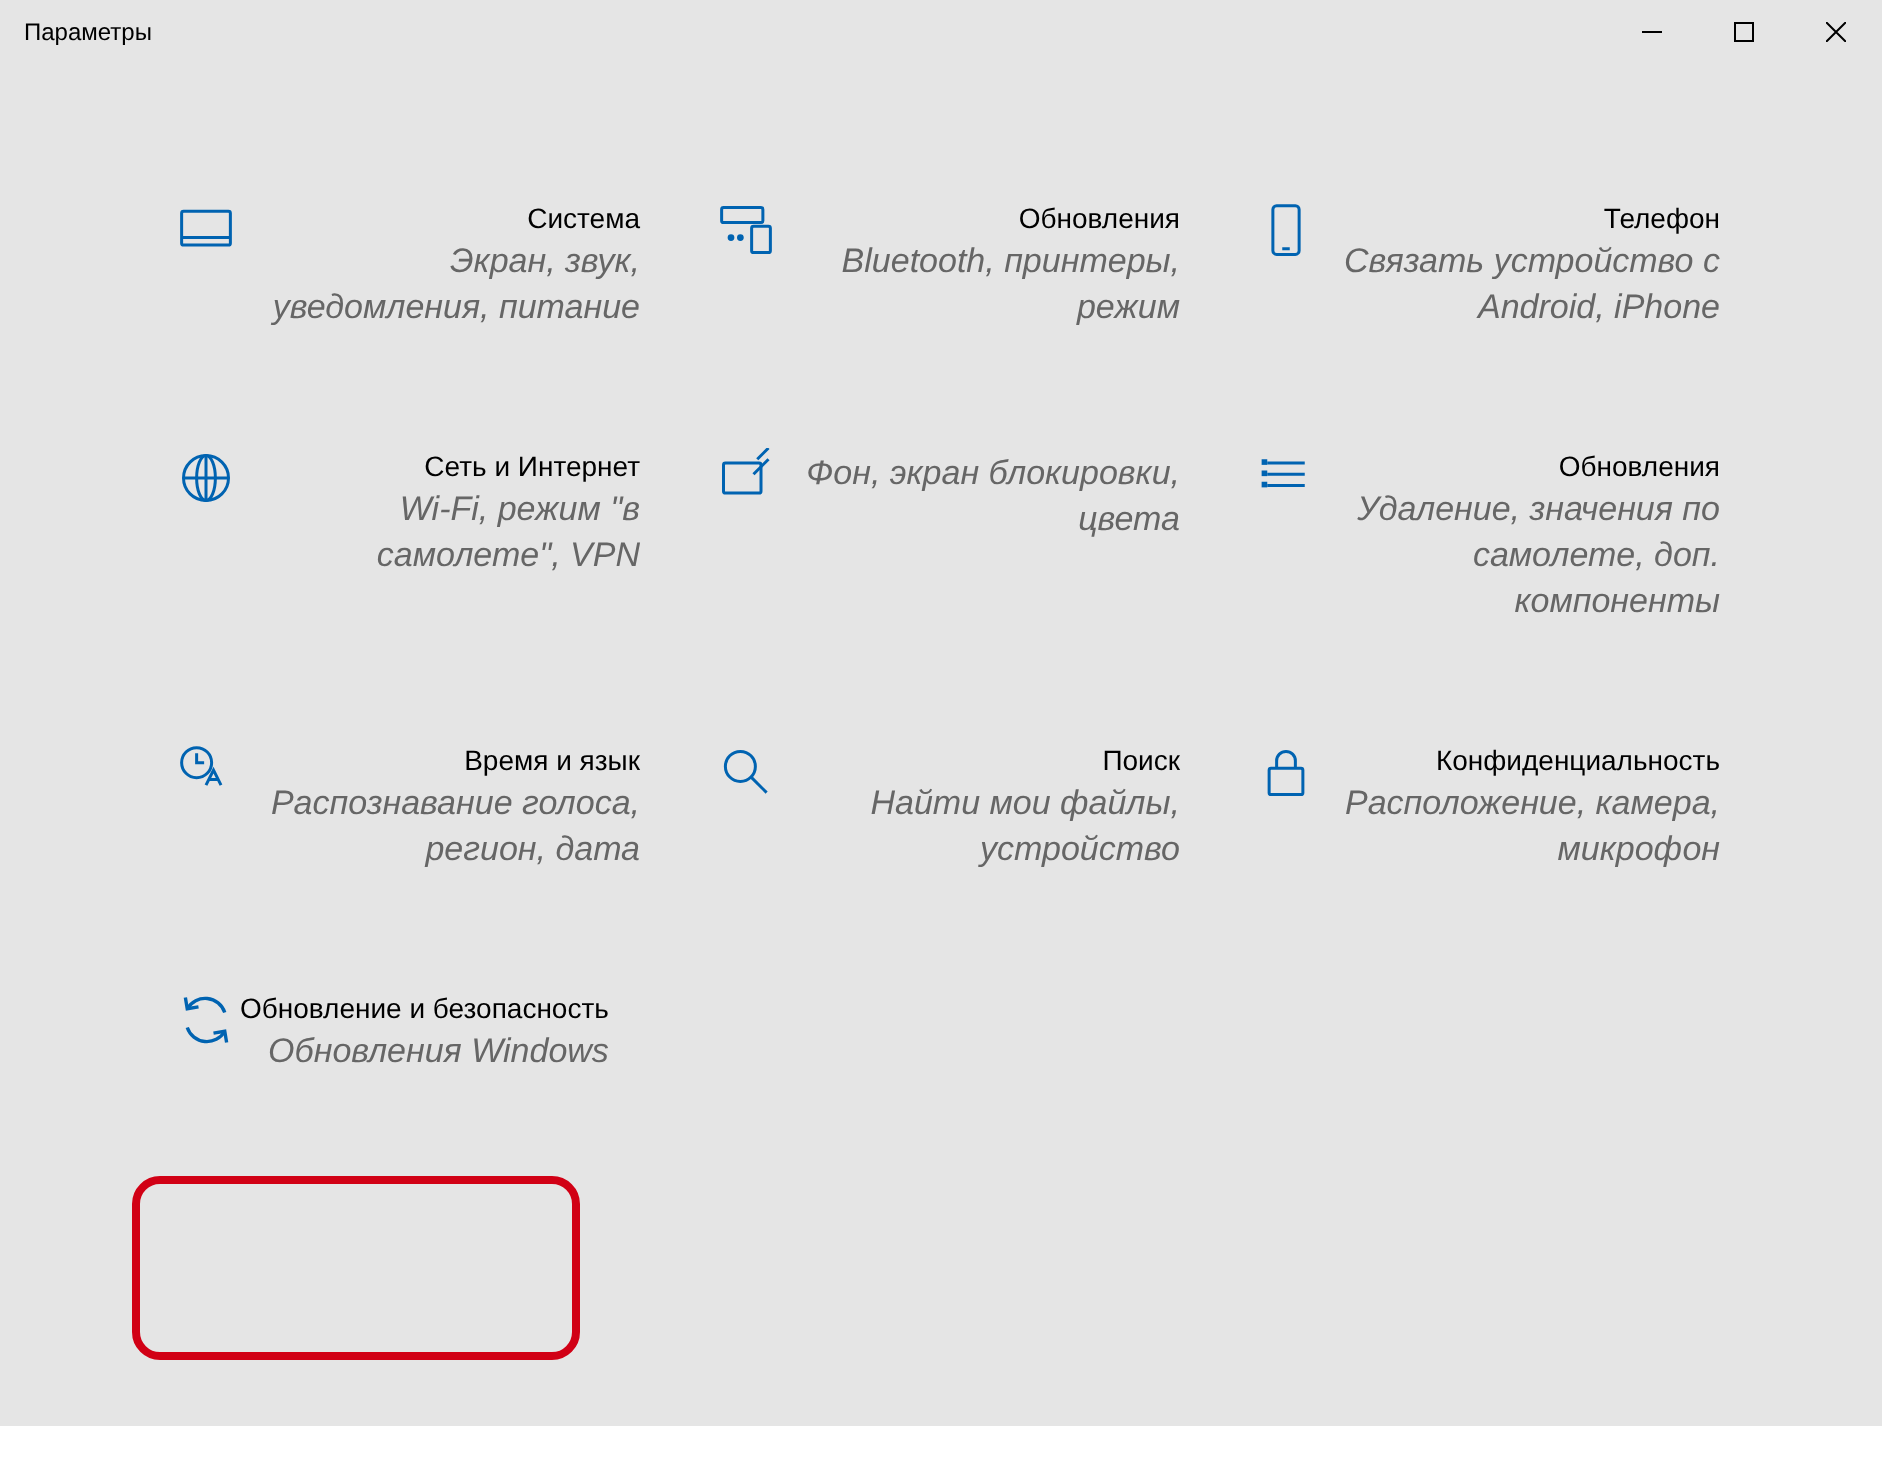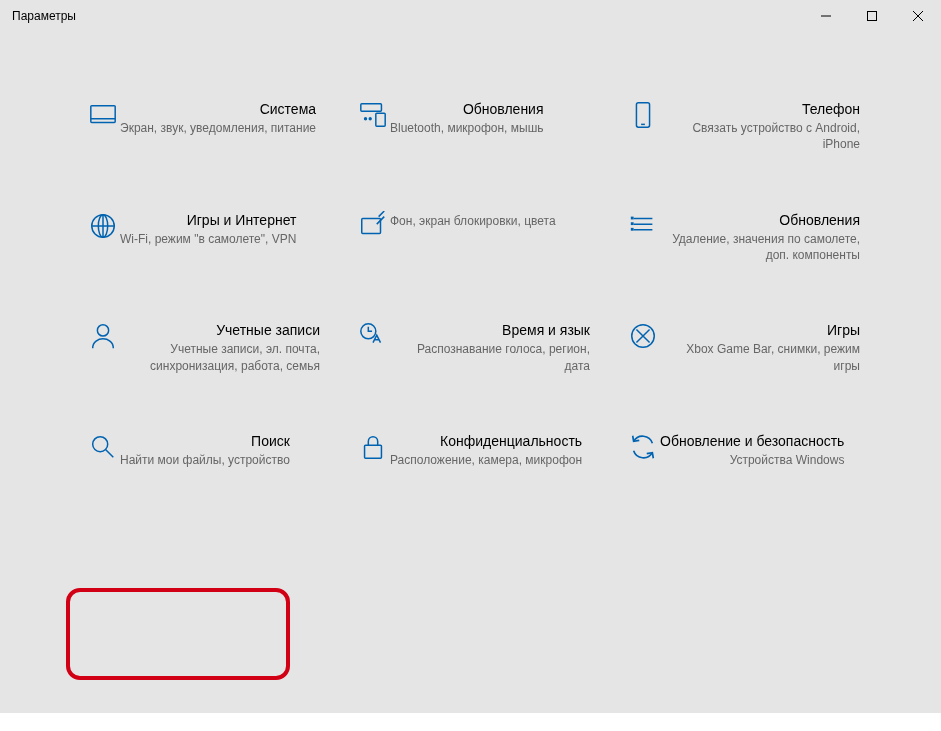--- a/index.html
+++ b/index.html
@@ -66,24 +66,25 @@
     color: #0063b1;
   }
   .tile-icon svg { stroke: #0063b1; }
   .tile-text { padding-top: 2px; max-width: 200px; }
   .tile-title {
     font-size: 14px;
     color: #000;
     line-height: 1.3;
   }
   .tile-desc {
-    font-size: 12px;
+    font-size: 17px;
     color: #666;
     line-height: 1.35;
     margin-top: 2px;
+    font-style: italic;
   }
   .highlight-frame {
     position: absolute;
     left: 66px;
     top: 588px;
     width: 224px;
     height: 92px;
     border: 4px solid #d10015;
     border-radius: 14px;
     pointer-events: none;
@@ -135,21 +136,21 @@
         <div class="tile-icon">
           <svg width="30" height="30" viewBox="0 0 32 32" fill="none" stroke-width="1.6">
               <rect x="3" y="4" width="22" height="8" rx="1"></rect>
               <rect x="19" y="14" width="10" height="14" rx="1"></rect>
               <circle cx="8" cy="20" r="1" fill="#0063b1"></circle>
               <circle cx="13" cy="20" r="1" fill="#0063b1"></circle>
             </svg>
         </div>
         <div class="tile-text">
           <div class="tile-title">Обновления</div>
-          <div class="tile-desc">Bluetooth, микрофон, мышь</div>
+          <div class="tile-desc">Bluetooth, принтеры, режим</div>
         </div>
       </div>
 
       <div class="tile">
         <div class="tile-icon">
           <svg width="30" height="30" viewBox="0 0 32 32" fill="none" stroke-width="1.6">
               <rect x="9" y="3" width="14" height="26" rx="2"></rect>
               <path d="M14 26 H18"></path>
             </svg>
         </div>
@@ -161,21 +162,21 @@
 
       <div class="tile">
         <div class="tile-icon">
           <svg width="30" height="30" viewBox="0 0 32 32" fill="none" stroke-width="1.6">
               <circle cx="16" cy="16" r="12"></circle>
               <path d="M4 16 H28 M16 4 V28"></path>
               <ellipse cx="16" cy="16" rx="5" ry="12"></ellipse>
             </svg>
         </div>
         <div class="tile-text">
-          <div class="tile-title">Игры и Интернет</div>
+          <div class="tile-title">Сеть и Интернет</div>
           <div class="tile-desc">Wi-Fi, режим "в самолете", VPN</div>
         </div>
       </div>
 
       <div class="tile">
         <div class="tile-icon">
           <svg width="30" height="30" viewBox="0 0 32 32" fill="none" stroke-width="1.6">
               <rect x="4" y="8" width="20" height="16" rx="1"></rect>
               <path d="M22 6 L28 0 M20 14 L28 6"></path>
             </svg>
@@ -193,59 +194,35 @@
               <rect x="3" y="12" width="3" height="3" fill="#0063b1" stroke="none"></rect>
               <rect x="3" y="18" width="3" height="3" fill="#0063b1" stroke="none"></rect>
             </svg>
         </div>
         <div class="tile-text">
           <div class="tile-title">Обновления</div>
           <div class="tile-desc">Удаление, значения по самолете, доп. компоненты</div>
         </div>
       </div>
 
-      <div class="tile">
-        <div class="tile-icon">
-          <svg width="30" height="30" viewBox="0 0 32 32" fill="none" stroke-width="1.6">
-              <circle cx="16" cy="10" r="6"></circle>
-              <path d="M5 29 C5 22 11 19 16 19 C21 19 27 22 27 29"></path>
-            </svg>
-        </div>
-        <div class="tile-text">
-          <div class="tile-title">Учетные записи</div>
-          <div class="tile-desc">Учетные записи, эл. почта, синхронизация, работа, семья</div>
-        </div>
-      </div>
 
       <div class="tile">
         <div class="tile-icon">
           <svg width="30" height="30" viewBox="0 0 32 32" fill="none" stroke-width="1.6">
               <circle cx="11" cy="11" r="8"></circle>
               <path d="M11 6 V11 H15"></path>
               <path d="M16 23 L20 15 L24 23 M17.5 20 H22.5"></path>
             </svg>
         </div>
         <div class="tile-text">
           <div class="tile-title">Время и язык</div>
           <div class="tile-desc">Распознавание голоса, регион, дата</div>
         </div>
       </div>
 
-      <div class="tile">
-        <div class="tile-icon">
-          <svg width="30" height="30" viewBox="0 0 32 32" fill="none" stroke-width="1.6">
-              <circle cx="16" cy="16" r="12"></circle>
-              <path d="M9 9 C13 13 19 19 23 23 M23 9 C19 13 13 19 9 23"></path>
-            </svg>
-        </div>
-        <div class="tile-text">
-          <div class="tile-title">Игры</div>
-          <div class="tile-desc">Xbox Game Bar, снимки, режим игры</div>
-        </div>
-      </div>
 
 
       <div class="tile">
         <div class="tile-icon">
           <svg width="30" height="30" viewBox="0 0 32 32" fill="none" stroke-width="1.6">
               <circle cx="13" cy="13" r="8"></circle>
               <path d="M19 19 L27 27"></path>
             </svg>
         </div>
         <div class="tile-text">
@@ -271,21 +248,21 @@
         <div class="tile-icon">
           <svg width="30" height="30" viewBox="0 0 32 32" fill="none" stroke-width="1.8">
               <path d="M26 12 A11 11 0 0 0 6 10"></path>
               <path d="M6 20 A11 11 0 0 0 26 22"></path>
               <path d="M5 4 L6 10 L12 9"></path>
               <path d="M27 28 L26 22 L20 23"></path>
             </svg>
         </div>
         <div class="tile-text">
           <div class="tile-title">Обновление и безопасность</div>
-          <div class="tile-desc">Устройства Windows</div>
+          <div class="tile-desc">Обновления Windows</div>
         </div>
       </div>
 
     </div>
   </div>
 
   <div class="highlight-frame"></div>
 
 </div>
 

